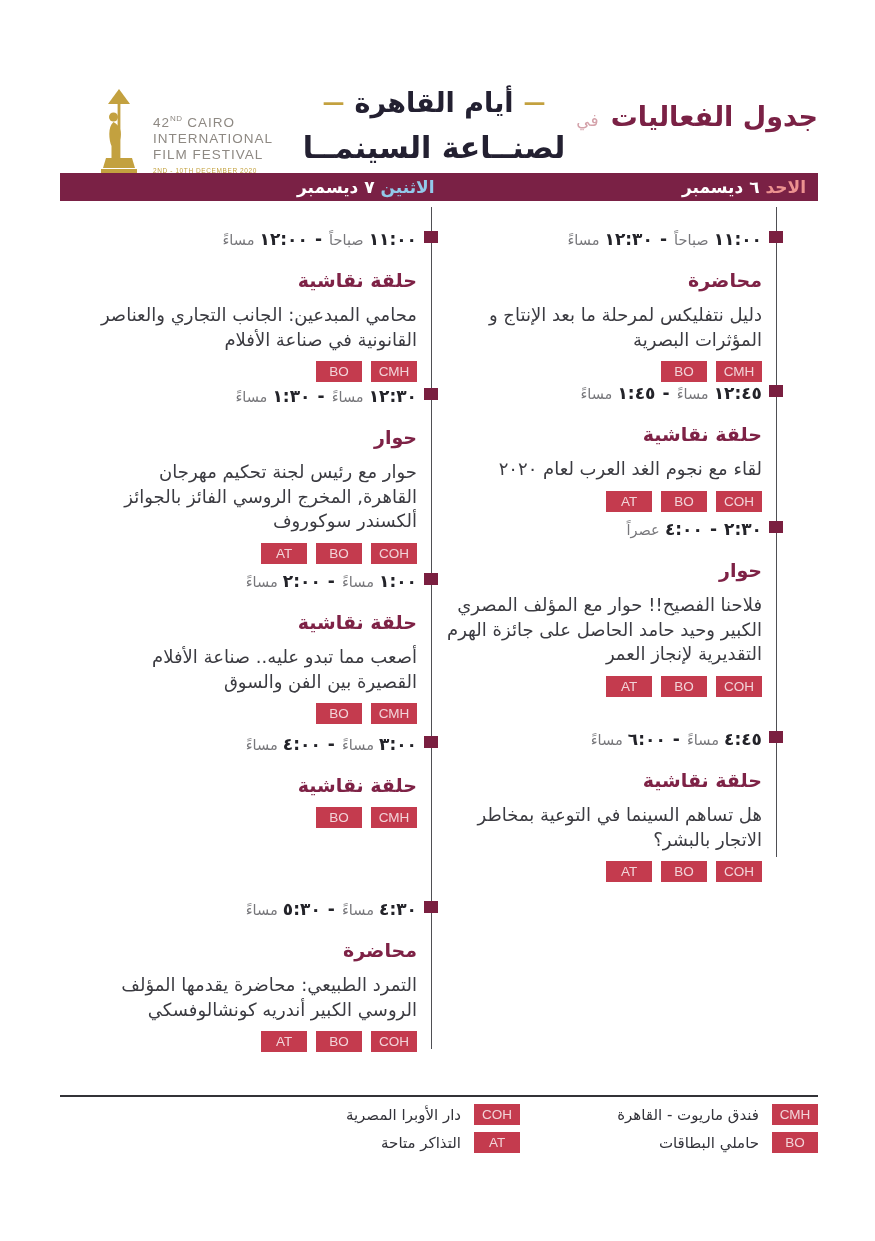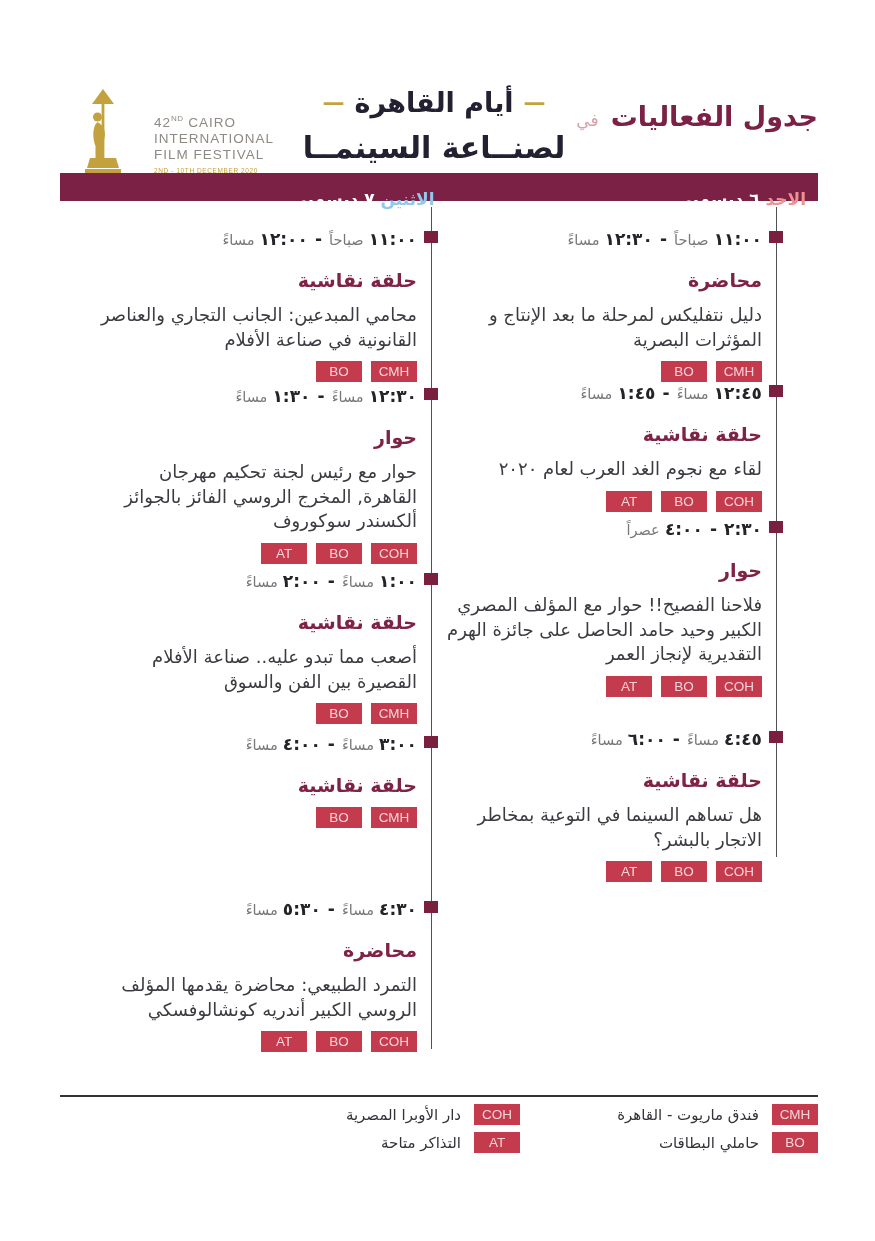--- a/index.html
+++ b/index.html
@@ -5,42 +5,42 @@
   * { margin:0; padding:0; box-sizing:border-box; }
   html,body { background:#ffffff; }
   body {
     width:875px; height:1241px; position:relative; overflow:hidden;
     direction:rtl;
     font-family:"DejaVu Sans", sans-serif;
     color:#3b3b41;
   }
 
   
-  #logo { position:absolute; top:88px; left:78px; display:flex; direction:ltr; gap:26px; }
+  #logo { position:absolute; top:88px; left:94px; display:flex; direction:ltr; gap:9px; }
   #logo svg { display:block; }
   .logo-text { padding-top:26px; direction:ltr; text-align:left; }
   .logo-name { font-family:"Liberation Sans", sans-serif; font-size:13.5px; color:#8e8983;
                letter-spacing:1px; line-height:1.22; white-space:nowrap; }
   .logo-name sup { font-size:8px; letter-spacing:0.5px; }
   .logo-dates { font-family:"Liberation Sans", sans-serif; font-size:6.5px; color:#c3a13f;
                 letter-spacing:0.6px; margin-top:3px; }
 
   #main-title { position:absolute; top:87px; left:293px; width:282px; text-align:center; }
   .mt-line1 { display:flex; align-items:center; justify-content:center; gap:10px;
               font-size:27px; font-weight:bold; color:#232031; line-height:1.15; }
   .mt-dash { color:#c3a13f; font-weight:bold; font-size:22px; }
   .mt-line2 { font-size:30px; font-weight:bold; color:#232031; margin-top:12px; white-space:nowrap; }
 
   #schedule-title { position:absolute; top:101px; right:57px; white-space:nowrap; }
   .st-main { font-size:27px; font-weight:bold; color:#7a2145; }
   .st-fi { font-size:17px; color:#d4a2aa; margin-right:7px; }
 
   
   #date-bar { position:absolute; top:173px; left:60px; width:758px; height:28px; background:#7a2145; }
-  .bar-label { position:absolute; top:12px; height:16px; line-height:28px; font-size:17px;
+  .bar-label { position:absolute; top:0; height:16px; line-height:28px; font-size:17px;
                font-weight:bold; white-space:nowrap; }
   #bar-sunday { right:12px; }
   #bar-monday { left:237px; }
   .day-date { color:#ffffff; }
   #bar-sunday .day-name { color:#ec9290; }
   #bar-monday .day-name { color:#92c9ea; }
 
   
   .column { position:absolute; top:0; width:350px; height:1110px; }
   #col-sunday { left:440px; }

